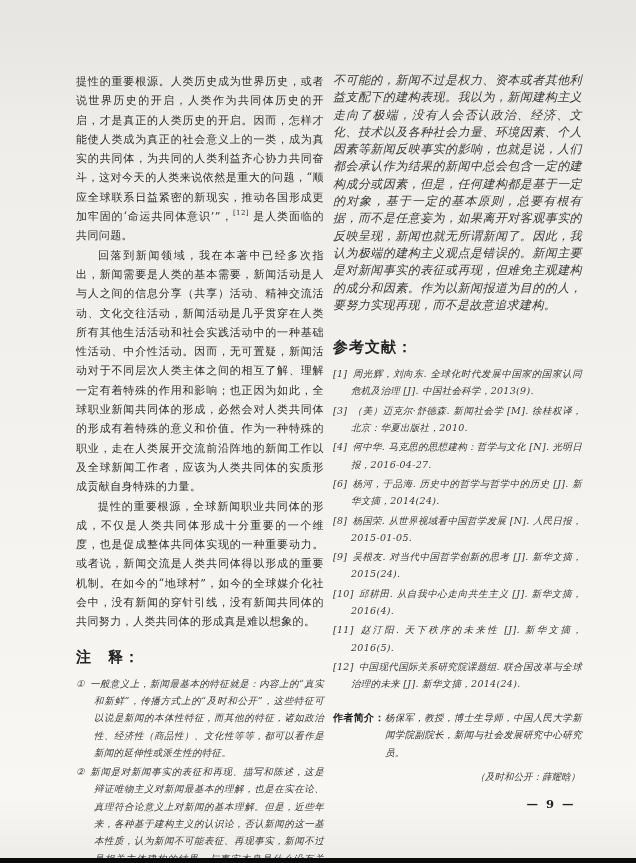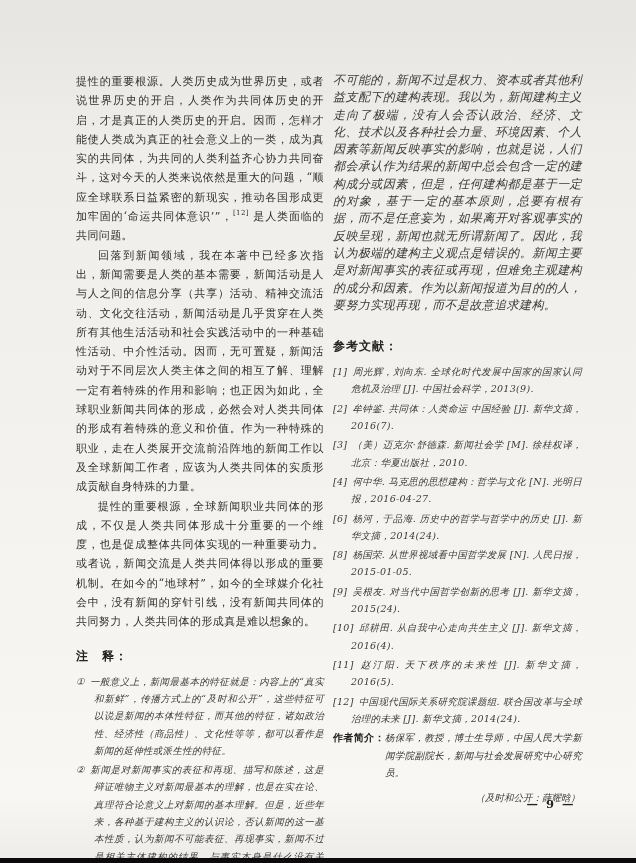--- a/index.html
+++ b/index.html
@@ -32,21 +32,21 @@
   .sup {
     font-size: 7px;
     vertical-align: super;
     line-height: 0;
   }
 
   .notes-section { margin-top: 16px; }
   .section-heading {
     font-family: "DejaVu Sans", "Liberation Sans", sans-serif;
     font-weight: bold;
-    font-size: 12px;
+    font-size: 15px;
     letter-spacing: 1px;
     color: #222;
     margin-bottom: 8px;
   }
   .note-item, .ref-item {
     font-style: italic;
     font-size: 9.5px;
     line-height: 17.3px;
     letter-spacing: 0.3px;
     color: #3a3a3a;
@@ -55,21 +55,21 @@
     margin-bottom: 2px;
   }
   .note-item .marker, .ref-item .label {
     font-style: italic;
     padding-right: 5px;
   }
 
   .refs-section { margin-top: 24px; }
 
   .author-section {
-    margin-top: 2px;
+    margin-top: 16px;
     font-style: italic;
     font-size: 9.5px;
     line-height: 17.5px;
     letter-spacing: 0.3px;
     color: #333;
     padding-left: 52px;
     text-indent: -52px;
     text-align: justify;
   }
   .author-section .author-label {
@@ -122,21 +122,20 @@
       <div class="note-item"><span class="marker">②</span><span>新闻是对新闻事实的表征和再现、描写和陈述，这是辩证唯物主义对新闻最基本的理解，也是在实在论、真理符合论意义上对新闻的基本理解。但是，近些年来，各种基于建构主义的认识论，否认新闻的这一基本性质，认为新闻不可能表征、再现事实，新闻不过是相关主体建构的结果，与事实本身是什么没有关系，新闻的真实、客观本质上是</span></div>
     </div>
   </div>
 
   <div class="col col-right">
     <p class="body-para" style="font-style: italic; font-size: 12px; line-height: 17.3px; color: #3a3a3a;">不可能的，新闻不过是权力、资本或者其他利益支配下的建构表现。我以为，新闻建构主义走向了极端，没有人会否认政治、经济、文化、技术以及各种社会力量、环境因素、个人因素等新闻反映事实的影响，也就是说，人们都会承认作为结果的新闻中总会包含一定的建构成分或因素，但是，任何建构都是基于一定的对象，基于一定的基本原则，总要有根有据，而不是任意妄为，如果离开对客观事实的反映呈现，新闻也就无所谓新闻了。因此，我认为极端的建构主义观点是错误的。新闻主要是对新闻事实的表征或再现，但难免主观建构的成分和因素。作为以新闻报道为目的的人，要努力实现再现，而不是故意追求建构。</p>
 
     <div class="refs-section">
       <div class="section-heading">参考文献：</div>
       <div class="ref-item"><span class="label">[1]</span><span>周光辉，刘向东. 全球化时代发展中国家的国家认同危机及治理 [J]. 中国社会科学，2013(9).</span></div>
-      <div class="ref-item"><span class="label">[2]</span><span>牟钟鉴. 共同体：人类命运 中国经验 [J]. 新华文摘，2016(7).</span></div>
       <div class="ref-item"><span class="label">[3]</span><span>（美）迈克尔·舒德森. 新闻社会学 [M]. 徐桂权译，北京：华夏出版社，2010.</span></div>
       <div class="ref-item"><span class="label">[4]</span><span>何中华. 马克思的思想建构：哲学与文化 [N]. 光明日报，2016-04-27.</span></div>
       <div class="ref-item"><span class="label">[6]</span><span>杨河，于品海. 历史中的哲学与哲学中的历史 [J]. 新华文摘，2014(24).</span></div>
       <div class="ref-item"><span class="label">[8]</span><span>杨国荣. 从世界视域看中国哲学发展 [N]. 人民日报，2015-01-05.</span></div>
       <div class="ref-item"><span class="label">[9]</span><span>吴根友. 对当代中国哲学创新的思考 [J]. 新华文摘，2015(24).</span></div>
       <div class="ref-item"><span class="label">[10]</span><span>邱耕田. 从自我中心走向共生主义 [J]. 新华文摘，2016(4).</span></div>
       <div class="ref-item"><span class="label">[11]</span><span>赵汀阳. 天下秩序的未来性 [J]. 新华文摘，2016(5).</span></div>
       <div class="ref-item"><span class="label">[12]</span><span>中国现代国际关系研究院课题组. 联合国改革与全球治理的未来 [J]. 新华文摘，2014(24).</span></div>
     </div>
 

